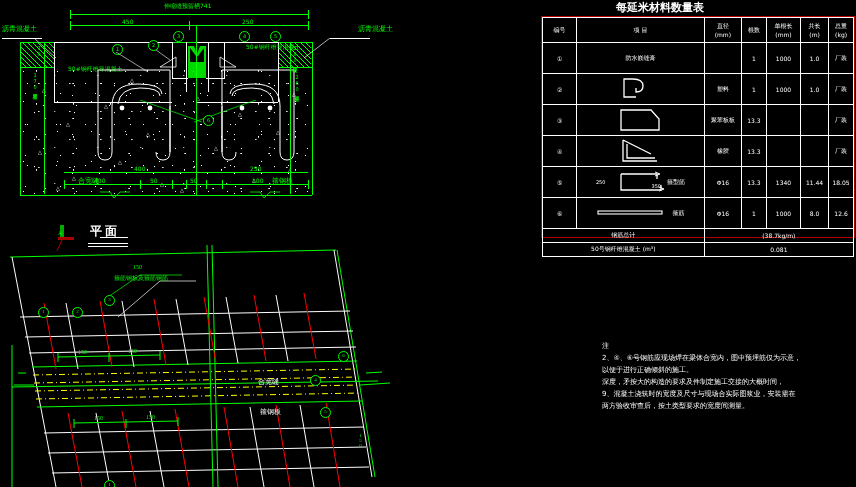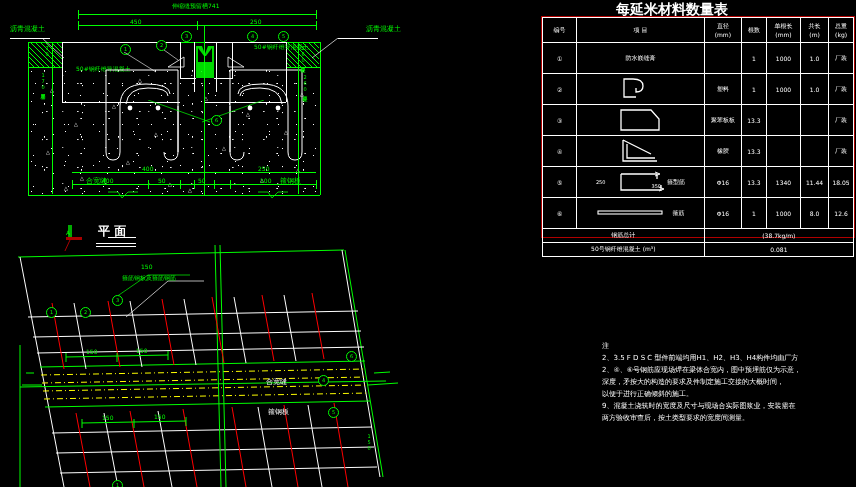--- a/index.html
+++ b/index.html
@@ -9,21 +9,21 @@
 
   .abs{position:absolute;}
 
   
   .t{position:absolute;white-space:nowrap;line-height:1;letter-spacing:0px;}
   .g{color:#00ff00;}
   .w{color:#ffffff;}
   .f5{font-size:5px;}
   .f6{font-size:6px;}
   .f7{font-size:7px;}
-  .f10{font-size:14px;}
+  .f10{font-size:11px;}
   .f12{font-size:12px;}
   .vert{writing-mode:vertical-rl;text-orientation:upright;}
 
   
   .ln{position:absolute;}
   .hg{background:#00ff00;height:1px;}
   .vg{background:#00ff00;width:1px;}
   .hw{background:#ffffff;height:1px;}
   .vw{background:#ffffff;width:1px;}
 
@@ -69,21 +69,21 @@
 
   .bub{position:absolute;border:1px solid #00ff00;border-radius:50%;
        color:#00ff00;font-size:5px;text-align:center;
        width:9px;height:9px;line-height:8px;background:#000;}
 </style>
 </head>
 <body>
 
 <div id="canvas">
 
-  <div class="abs" style="left:8px;top:0;width:420px;height:215px;">
+  <div class="abs" style="left:0;top:0;width:420px;height:215px;">
 
     <div class="t g f6" style="left:164px;top:3px;">伸缩缝预留槽741</div>
 
     <div class="ln hg" style="left:70px;top:14px;width:238px;"></div>
     <div class="ln vg" style="left:70px;top:10px;height:9px;"></div>
     <div class="ln vg" style="left:308px;top:10px;height:9px;"></div>
 
     <div class="ln hg" style="left:70px;top:25px;width:238px;"></div>
     <div class="ln vg" style="left:70px;top:21px;height:9px;"></div>
     <div class="ln vg" style="left:189px;top:21px;height:9px;"></div>
@@ -247,21 +247,21 @@
     <div class="t g f7" style="left:272px;top:178px;">箍钢板</div>
 
     <svg class="abs" style="left:100px;top:190px;" width="30" height="12">
       <polyline points="0,2 10,2 14,8 20,2 30,2" fill="none" stroke="#00ff00" stroke-width="0.8"></polyline>
     </svg>
     <svg class="abs" style="left:250px;top:190px;" width="30" height="12">
       <polyline points="0,2 10,2 14,8 20,2 30,2" fill="none" stroke="#00ff00" stroke-width="0.8"></polyline>
     </svg>
   </div>
 
-  <div class="abs" style="left:8px;top:215px;width:420px;height:272px;">
+  <div class="abs" style="left:0;top:215px;width:420px;height:272px;font-family:Liberation Serif, serif;">
 
     <div class="t w f12" style="left:90px;top:10px;font-weight:bold;">平  面</div>
     <div class="ln hw" style="left:88px;top:28px;width:40px;"></div>
     <div class="ln hw" style="left:88px;top:31px;width:40px;"></div>
     <div class="ln hw" style="left:100px;top:22px;width:28px;"></div>
 
     <div class="abs" style="left:52px;top:8px;">
       <svg width="30" height="28">
         <polygon points="8,2 12,2 12,14 8,14" fill="#00aa00"></polygon>
         <polygon points="6,14 22,14 22,17 6,17" fill="#aa0000"></polygon>
@@ -506,21 +506,20 @@
           <tr style="height:14px;">
             <td colspan="2">50号钢纤维混凝土 (m³)</td>
             <td colspan="5">0.081</td>
           </tr>
         </tbody>
     </table>
   </div>
 
   <div id="notes" style="left:602px;top:340px;width:250px;">
     <div>注</div>
-    <div>2、3.5 F D S C 型件前端均用H1、H2、H3、H4构件均由厂方</div>
     <div>2、④、⑥号钢筋应现场焊在梁体合宽内，图中预埋筋仅为示意，</div>
+    <div>   以便于进行正确倾斜的施工。</div>
     <div>   深度，矛按大的构造的要求及件制定施工交接的大概时间，</div>
-    <div>   以便于进行正确倾斜的施工。</div>
     <div>9、混凝土浇筑时的宽度及尺寸与现场合实际图浆业，安装需在</div>
     <div>   两方验收审查后，按土类型要求的宽度间测量。</div>
   </div>
 
 </div>
 
 </body></html>

